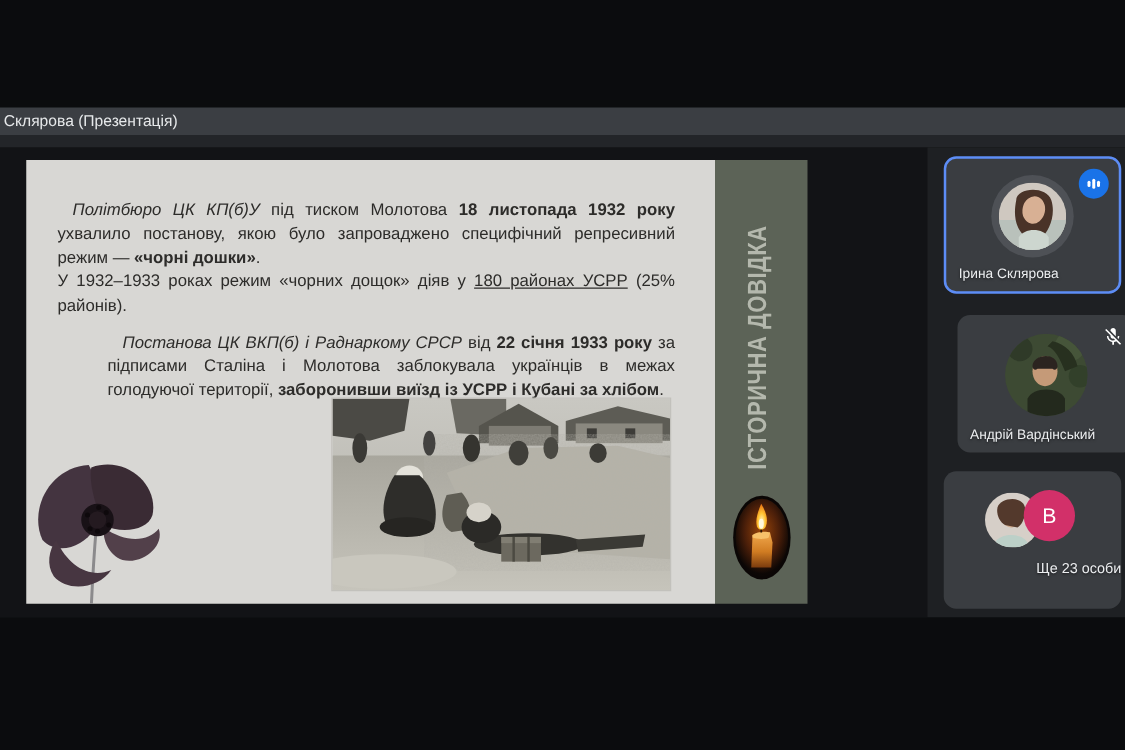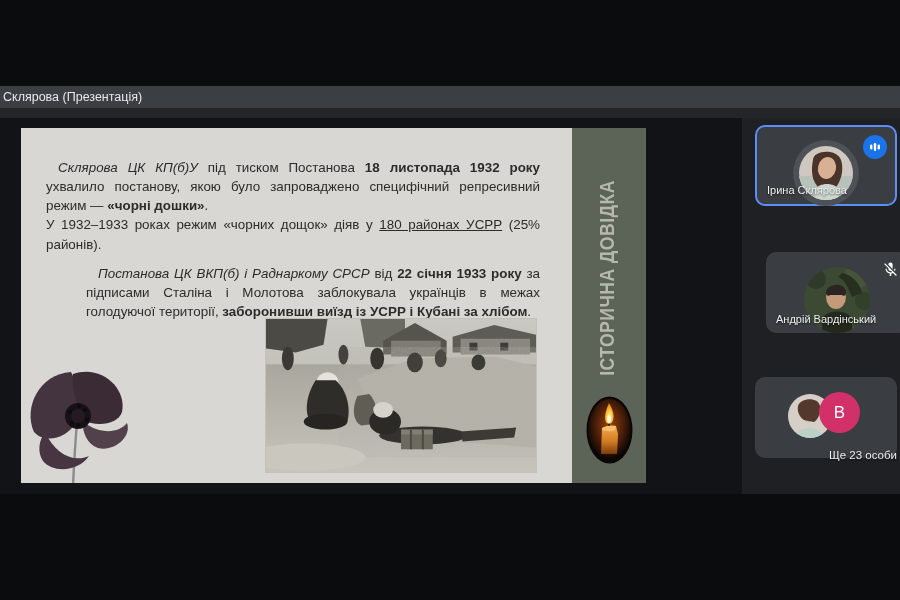--- a/index.html
+++ b/index.html
@@ -35,21 +35,21 @@
   .poppy{position:absolute;left:-4px;bottom:-3px;width:122px;height:122px;}
 
   
   .band{position:absolute;left:572px;top:10px;width:74px;height:355px;background:#5c6357;}
   .band-title{position:absolute;left:35px;top:150px;transform:translate(-50%,-50%) rotate(-90deg) scaleX(0.84);
     transform-origin:center;white-space:nowrap;color:#b4b8ad;font-size:21px;font-weight:bold;letter-spacing:0.5px;}
   .candle{position:absolute;left:14px;top:268px;width:47px;height:68px;}
 
   
   .sidebar{position:absolute;left:755px;top:0;width:142px;height:376px;}
-  .tile{position:absolute;left:0;width:142px;height:81px;background:#3a3d41;border-radius:10px;}
+  .tile{position:absolute;left:0;width:142px;height:110px;background:#3a3d41;border-radius:10px;}
   .tile.active{border:2px solid #5d8df6;}
   .t1{top:7px;} .t2{top:134px;margin-left:11px;} .t3{top:259px;}
   .name{position:absolute;left:10px;bottom:8px;color:#eceef0;font-size:11px;text-shadow:0 1px 2px rgba(0,0,0,.6);}
   .name.center{left:0;width:100%;text-align:right;bottom:auto;top:72px;font-size:11.5px;}
   .avatar-ring{position:absolute;left:50%;top:46px;transform:translate(-50%,-50%);
     width:66px;height:66px;border-radius:50%;background:#4e5156;display:flex;align-items:center;justify-content:center;}
   .avatar{width:54px;height:54px;border-radius:50%;overflow:hidden;}
   .avatar.big{width:66px;height:66px;}
   .avatar-plain{position:absolute;left:50%;top:48px;transform:translate(-50%,-50%);}
   .audio-badge{position:absolute;top:8px;right:8px;width:24px;height:24px;border-radius:50%;background:#1a73e8;
@@ -71,21 +71,21 @@
     <span>Склярова (Презентація)</span>
   </div>
   <div class="substrip"></div>
 
   <div class="meeting">
 
     <div class="feed">
 
       <div class="slide">
         <div class="sl-text">
-          <p class="para indent"><span class="italic">Склярова ЦК КП(б)У</span><span> під тиском Постанова </span><span class="bold">18 листопада 1932 року</span><span> ухвалило постанову, якою було запроваджено специфічний репресивний режим — </span><span class="bold">«чорні дошки»</span><span>.</span></p>
+          <p class="para indent"><span class="italic">Політбюро ЦК КП(б)У</span><span> під тиском Молотова </span><span class="bold">18 листопада 1932 року</span><span> ухвалило постанову, якою було запроваджено специфічний репресивний режим — </span><span class="bold">«чорні дошки»</span><span>.</span></p>
           <p class="para"><span>У 1932–1933 роках режим «чорних дощок» діяв у </span><span class="underline">180 районах УСРР</span><span> (25% районів).</span></p>
           <p class="para indent inset spaced"><span class="italic">Постанова ЦК ВКП(б) і Раднаркому СРСР</span><span> від </span><span class="bold">22 січня 1933 року</span><span> за підписами Сталіна і Молотова заблокувала українців в межах голодуючої території, </span><span class="bold">заборонивши виїзд із УСРР і Кубані за хлібом</span><span>.</span></p>
         </div>
 
         <svg class="photo" viewBox="0 0 272 155" preserveAspectRatio="none">
           <defs>
             <linearGradient id="sky" x1="0" y1="0" x2="0" y2="1">
               <stop offset="0" stop-color="#c9c8c2"></stop>
                 <stop offset="1" stop-color="#b3b1a9"></stop>
             </linearGradient>

